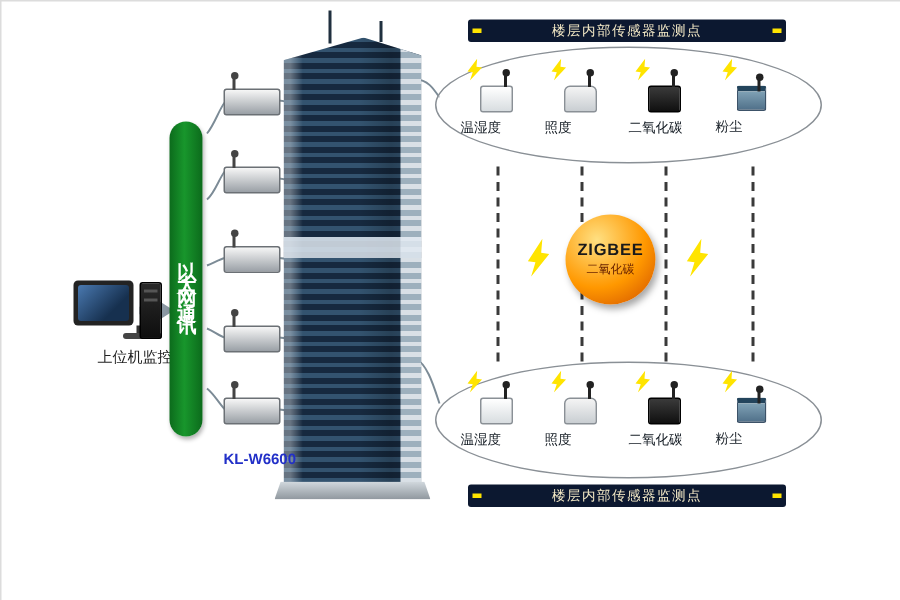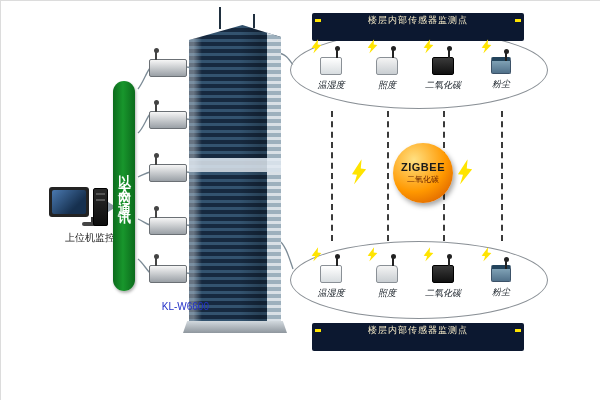--- a/index.html
+++ b/index.html
@@ -20,61 +20,61 @@
   
   .eth-bar{left:112px;top:80px;width:22px;height:210px;border-radius:11px;z-index:3;
     background:linear-gradient(to right,#0c6b1c,var(--ethernet_bar,#18962c) 45%,#0c6b1c);
     display:flex;align-items:center;justify-content:center;box-shadow:1px 2px 3px rgba(0,0,0,.3);}
   .eth-text{writing-mode:vertical-lr;text-orientation:upright;color:#fff;font-weight:bold;font-size:13px;letter-spacing:9px;}
 
   
   .router{width:36px;height:16px;background:linear-gradient(180deg,#f6f6f6,#9aa0a6);border:1px solid #6b7075;border-radius:2px;z-index:3;}
   .router::before{content:"";position:absolute;top:-9px;left:5px;width:2px;height:9px;background:#444;}
   .router::after{content:"";position:absolute;top:-12px;left:3.5px;width:5px;height:5px;border-radius:50%;background:#444;}
-  .model-label{left:132px;top:300px;width:76px;text-align:right;font-size:10px;font-weight:normal;color:var(--model_text,#2230c8);z-index:3;}
+  .model-label{left:148px;top:300px;width:76px;text-align:left;font-size:10px;font-weight:bold;color:var(--model_text,#2230c8);z-index:3;}
 
   
   .building{left:188px;top:6px;width:92px;height:330px;z-index:2;}
   .spire{position:absolute;background:#20303f;}
   .tower-body{position:absolute;left:0;top:18px;width:92px;height:302px;
     clip-path:polygon(0 5%,58% 0,100% 4%,100% 100%,0 100%);
     background:
       linear-gradient(to right,rgba(255,255,255,.35) 0 5%,rgba(255,255,255,0) 14% 55%,rgba(0,0,0,.22) 78%,rgba(0,0,0,.05)),
       repeating-linear-gradient(to bottom,#33536f 0 3px,#16293f 3px 7px);}
   .tower-body::after{content:"";position:absolute;top:0;right:0;bottom:0;width:15%;
     background:repeating-linear-gradient(to bottom,#d9e0e6 0 3px,#9db0bd 3px 7px);}
   .tower-body::before{content:"";position:absolute;left:0;right:0;top:44%;height:14px;background:rgba(223,232,240,.85);z-index:1;}
   .bbase{position:absolute;left:-6px;top:314px;width:104px;height:12px;
     background:linear-gradient(#d2d9de,#8f979e);clip-path:polygon(4% 0,96% 0,100% 100%,0 100%);}
 
   
   .ellipse{border:1px solid #8a9096;border-radius:50%;z-index:2;background:rgba(255,255,255,.6);}
   .ellipse.top{left:289px;top:30px;width:256px;height:76px;}
   .ellipse.bottom{left:289px;top:240px;width:256px;height:76px;}
-  .banner{left:311px;width:212px;height:28px;background:var(--banner_bg,#0c1830);color:var(--banner_text,#f7ecc8);
+  .banner{left:311px;width:212px;height:15px;background:var(--banner_bg,#0c1830);color:var(--banner_text,#f7ecc8);
     font-size:9px;line-height:15px;text-align:center;border-radius:2px;z-index:3;letter-spacing:1px;}
   .banner::before,.banner::after{content:"";position:absolute;top:6px;width:6px;height:3px;background:var(--lightning,#ffd800);}
   .banner::before{left:3px;} .banner::after{right:3px;}
   .banner.top{top:12px;} .banner.bottom{top:322px;}
 
-  .sensor{position:absolute;width:48px;text-align:center;z-index:3;font-style:italic;}
+  .sensor{position:absolute;width:48px;text-align:left;z-index:3;}
   .dev{width:20px;height:16px;margin:14px auto 0 auto;position:relative;}
   .dev::before{content:"";position:absolute;top:-9px;right:3px;width:2px;height:9px;background:#222;}
   .dev::after{content:"";position:absolute;top:-12px;right:1px;width:5px;height:5px;border-radius:50%;background:#222;}
   .dev-a{background:linear-gradient(#ffffff,#d8dde0);border:1px solid #8a9096;border-radius:2px;}
   .dev-b{background:linear-gradient(#f4f4f4,#c9ced2);border:1px solid #8a9096;border-radius:4px 4px 2px 2px;}
   .dev-c{background:linear-gradient(#3a3a3a,#101010);border:1px solid #000;border-radius:2px;}
   .dev-d{background:linear-gradient(#7fa1b5,#51718a);border:1px solid #3c5268;border-top:4px solid #23445c;border-radius:2px;box-sizing:border-box;height:17px;}
   .slabel{font-size:9px;color:#101820;margin-top:4px;}
 
   
   .dash{top:110px;height:130px;border-left:2px dashed #3a3a3a;z-index:2;}
 
   
-  .ball{left:392px;top:142px;width:60px;height:60px;border-radius:50%;z-index:3;
+  .ball{left:376px;top:142px;width:60px;height:60px;border-radius:50%;z-index:3;
     background:radial-gradient(circle at 35% 28%,#ffe082,var(--zigbee_ball,#ff9800) 55%,#d35400 95%);
     box-shadow:2px 3px 5px rgba(0,0,0,.35);display:flex;flex-direction:column;align-items:center;justify-content:center;}
   .ball .t1{font-size:11px;font-weight:900;color:#1a1a1a;letter-spacing:.5px;}
   .ball .t2{font-size:8px;color:#6b2400;margin-top:1px;}
 
   
   .bolt{background:var(--lightning,#ffe400);clip-path:polygon(55% 0,8% 62%,40% 62%,30% 100%,92% 36%,58% 36%);
     transform:rotate(8deg);z-index:4;filter:drop-shadow(0 0 1px #b8860b);}
   .bolt.small{width:11px;height:15px;}
   .bolt.big{width:16px;height:26px;}

